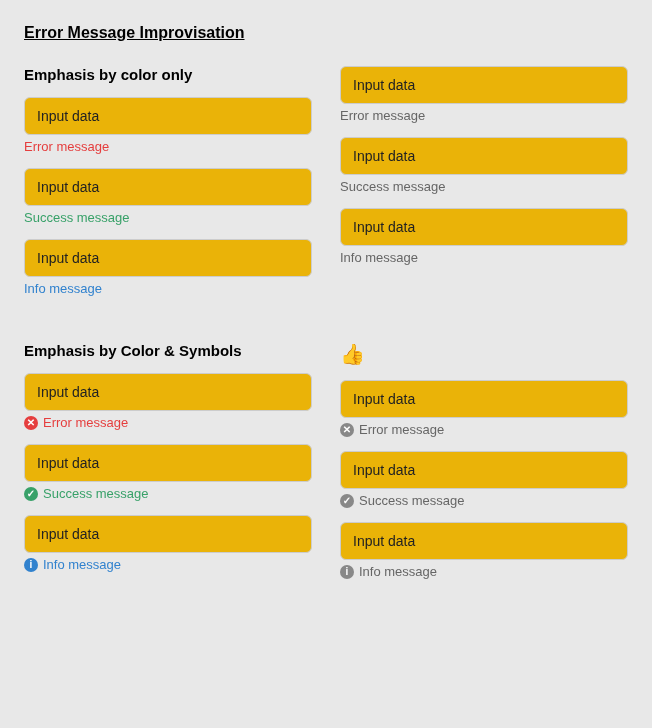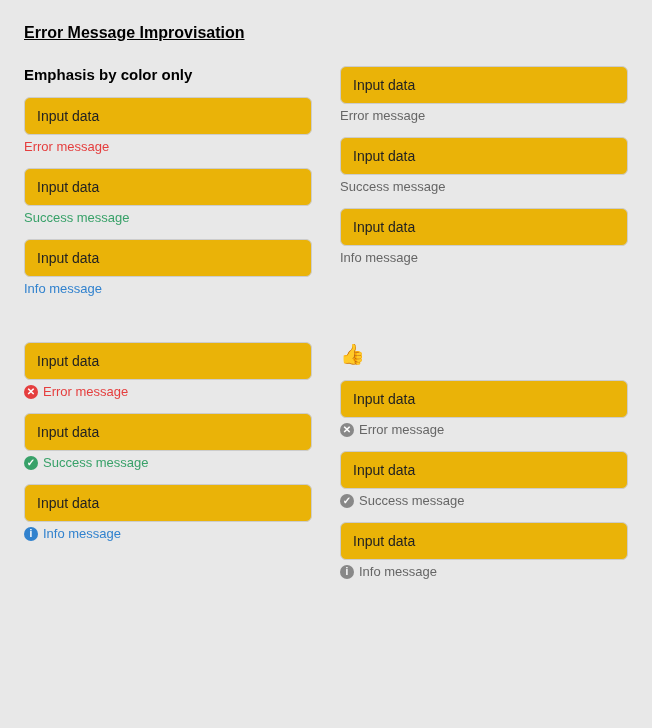--- a/index.html
+++ b/index.html
@@ -134,20 +134,23 @@
     <div class="field-group">
       <input class="input-field" type="text" value="Input data" style="">
       <div class="msg msg-gray">Info message</div>
     </div>
   </div>
 </div>
 
 <div class="sections-row">
 
   <div class="section">
+    <div class="section-header">
+      <span class="section-title">Emphasis by Color &amp; Symbols</span>
+    </div>
 
     <div class="field-group">
       <input class="input-field" type="text" value="Input data" style="">
       <div class="msg-with-icon">
         <span class="icon-circle icon-circle-error">✕</span>
         <span class="msg-error-sym">Error message</span>
       </div>
     </div>
 
     <div class="field-group">

